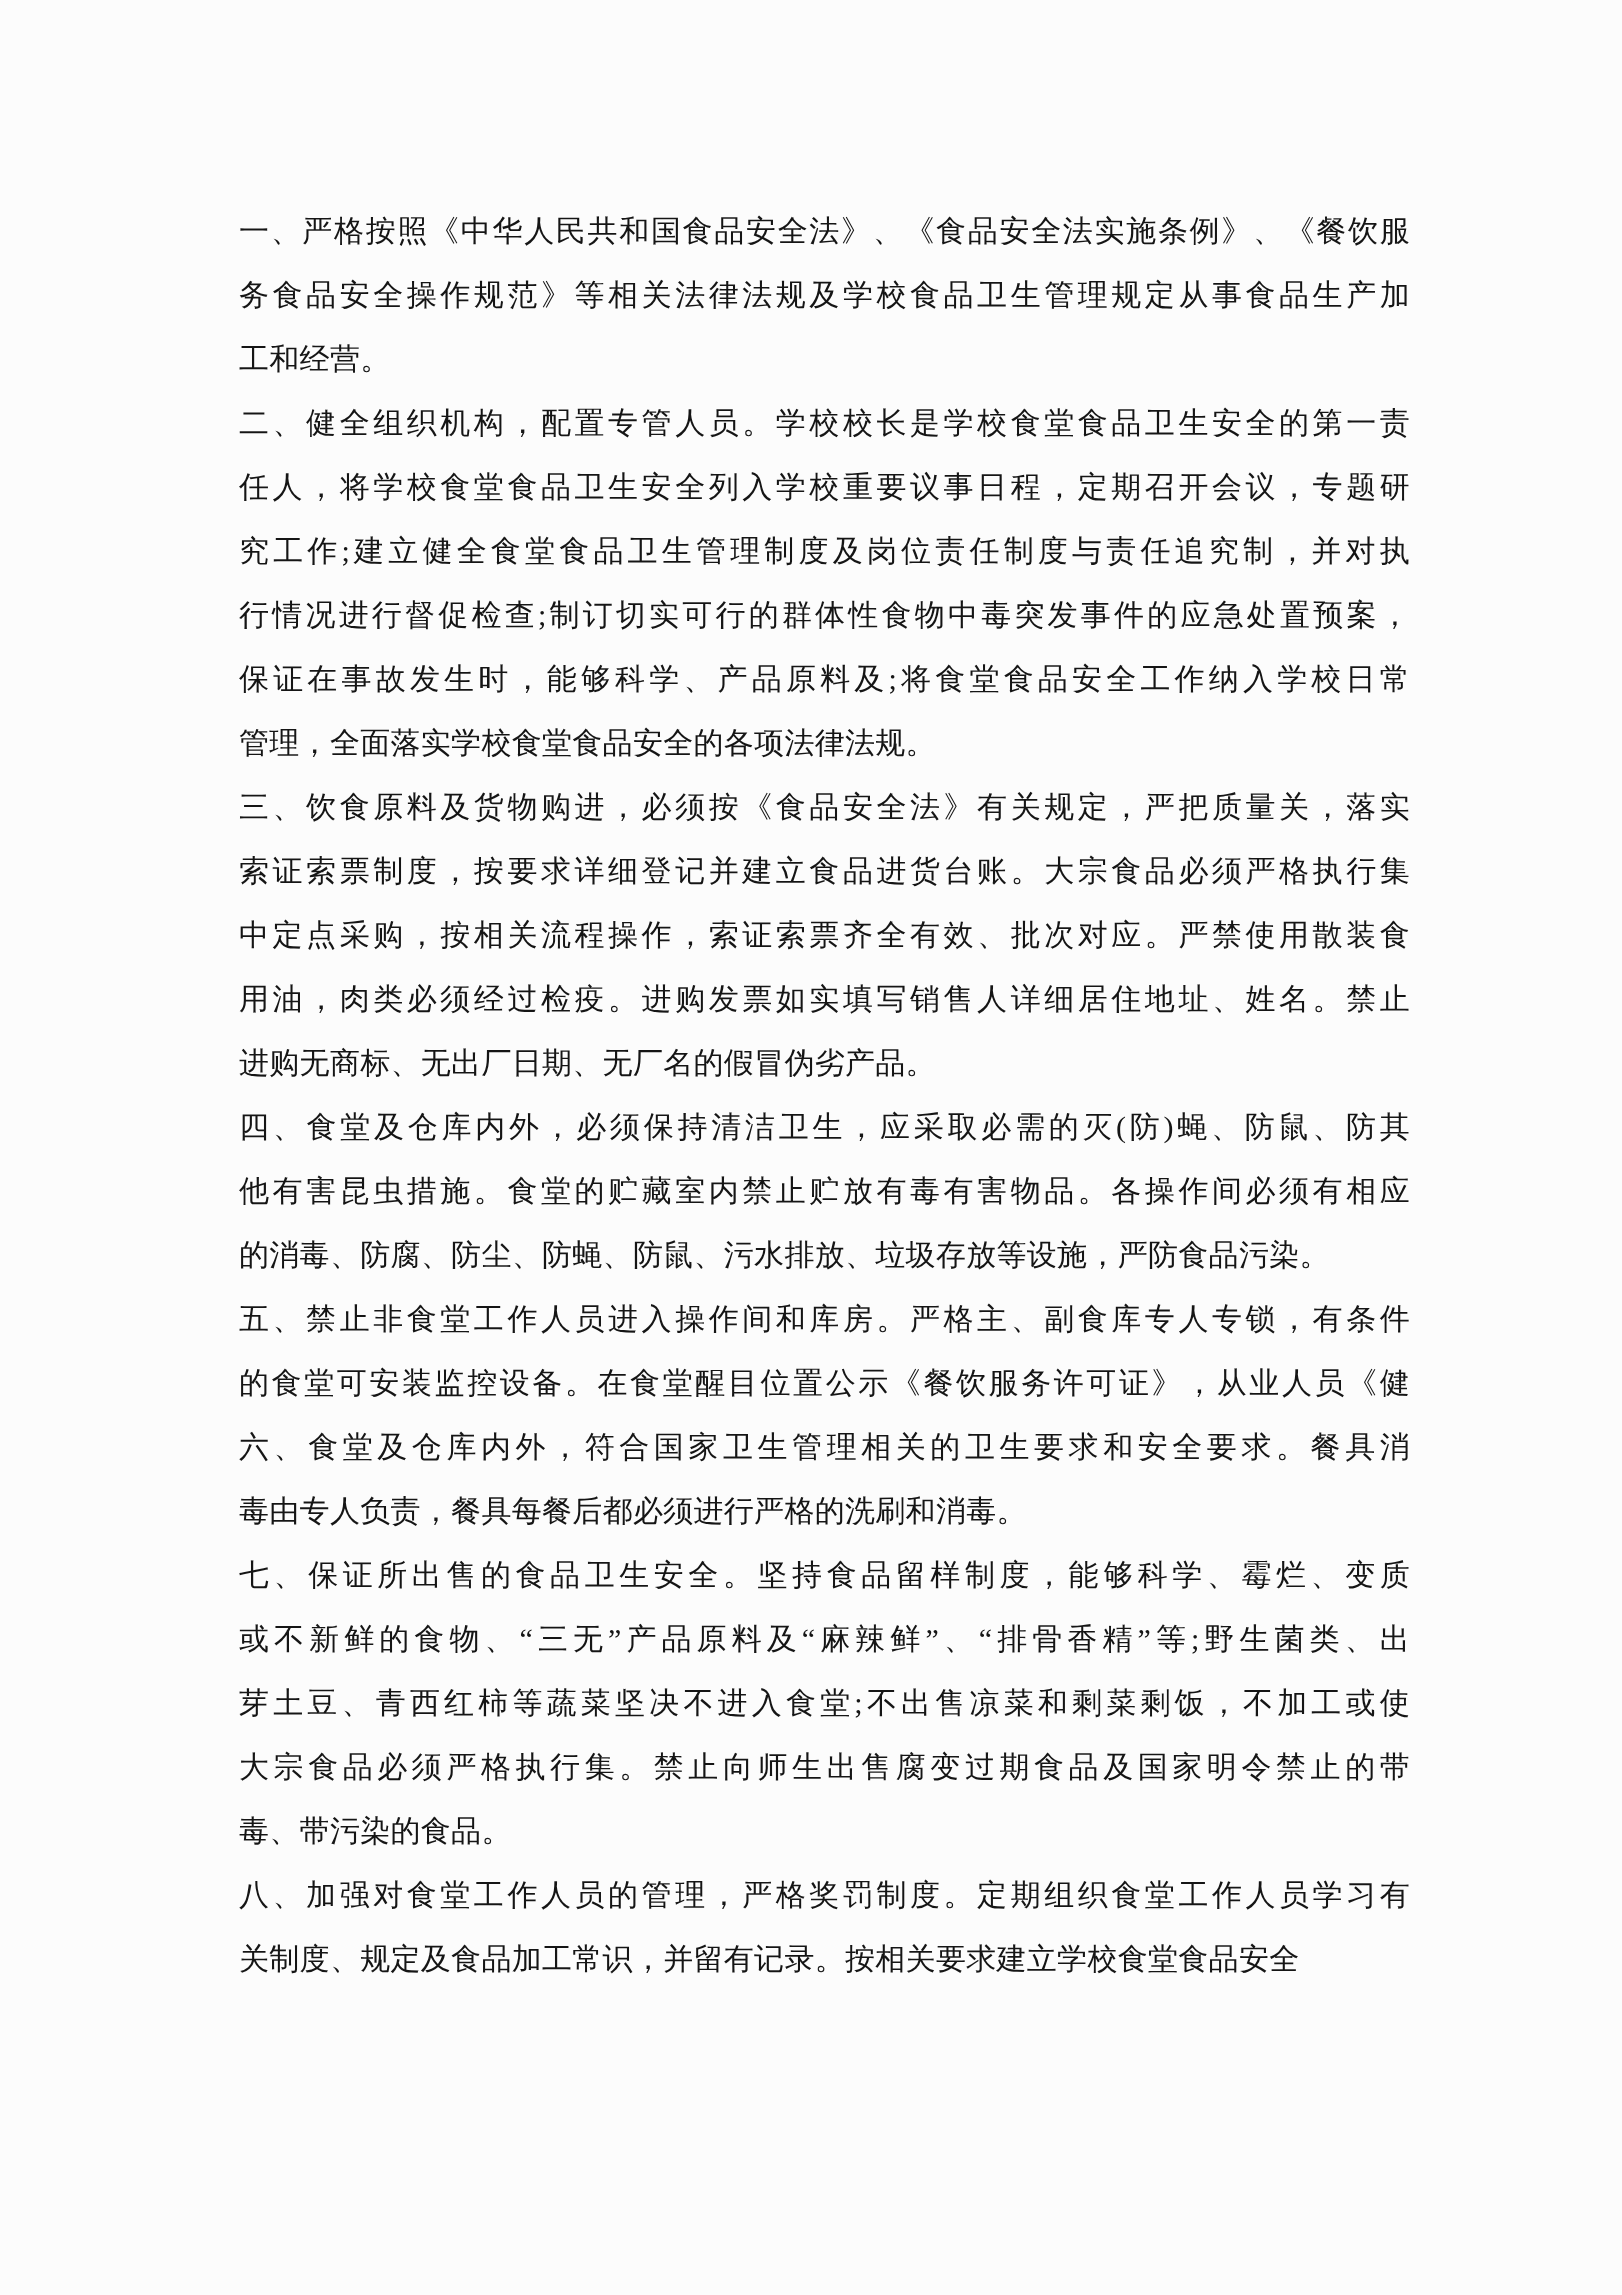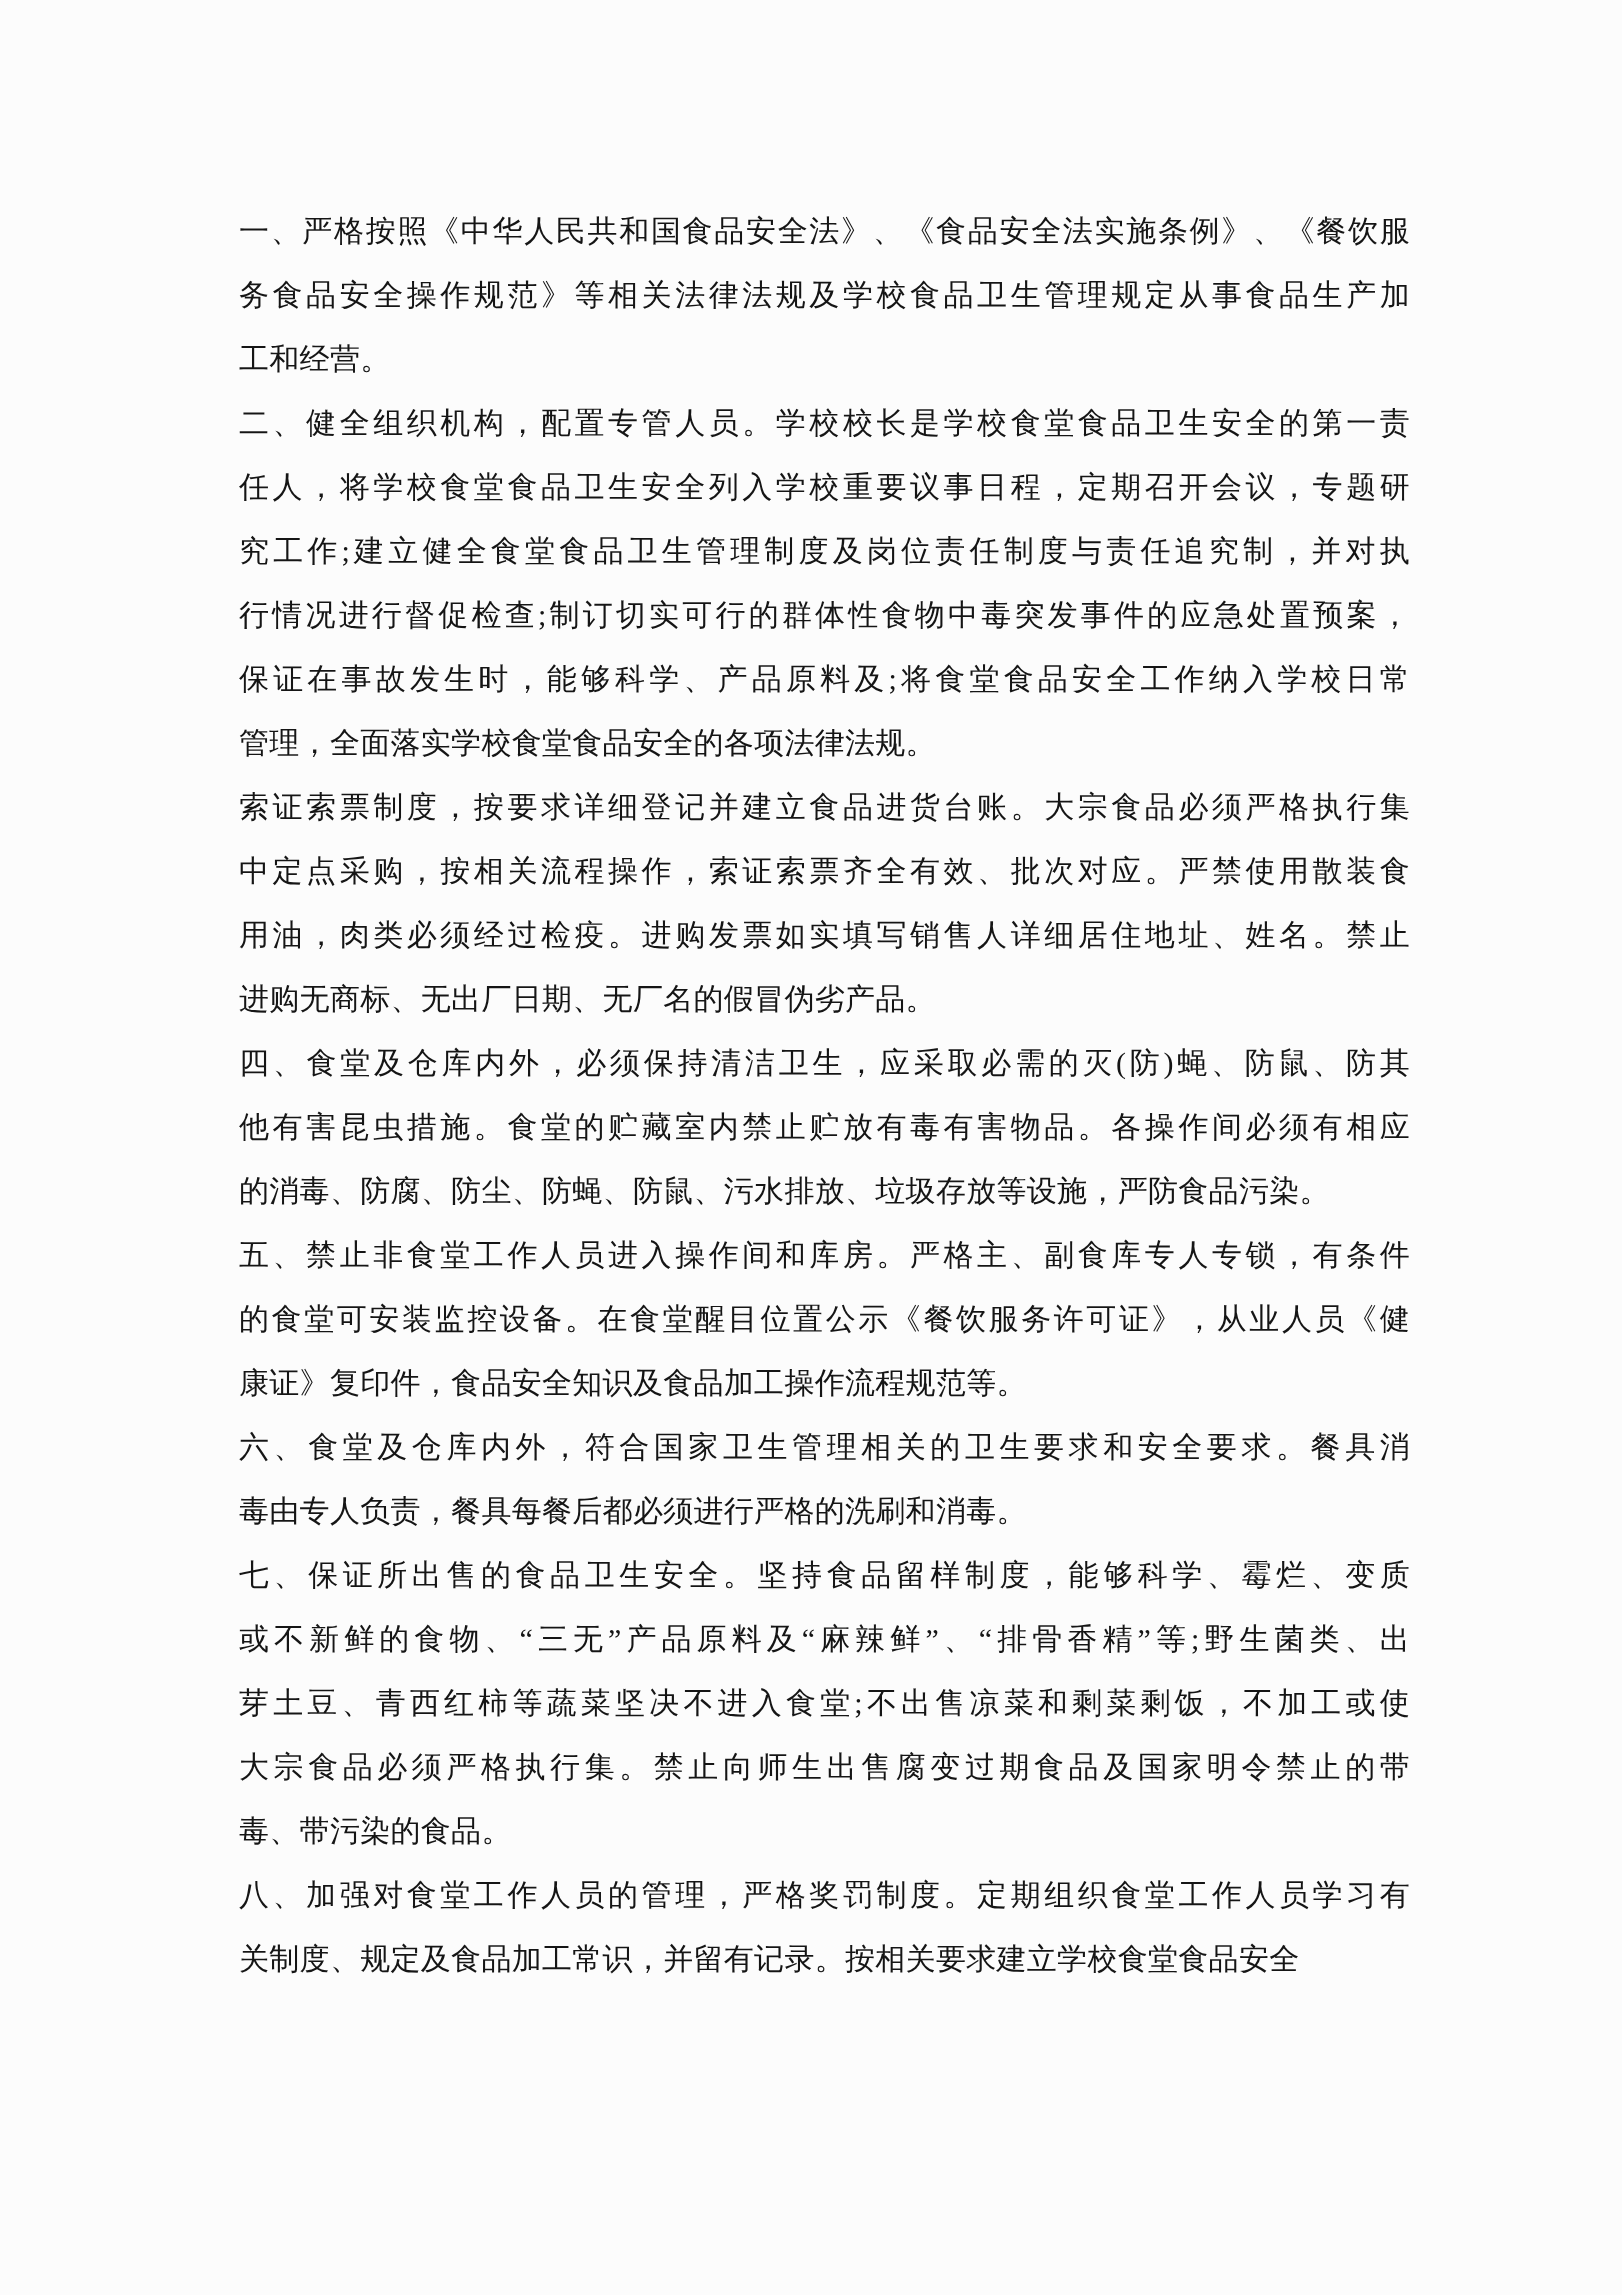--- a/index.html
+++ b/index.html
@@ -60,34 +60,34 @@
       </div>
       <div class="paragraph">
         <div class="text-line">二、健全组织机构，配置专管人员。学校校长是学校食堂食品卫生安全的第一责</div>
         <div class="text-line">任人，将学校食堂食品卫生安全列入学校重要议事日程，定期召开会议，专题研</div>
         <div class="text-line">究工作;建立健全食堂食品卫生管理制度及岗位责任制度与责任追究制，并对执</div>
         <div class="text-line">行情况进行督促检查;制订切实可行的群体性食物中毒突发事件的应急处置预案，</div>
         <div class="text-line">保证在事故发生时，能够科学、产品原料及;将食堂食品安全工作纳入学校日常</div>
         <div class="text-line" data-last="true">管理，全面落实学校食堂食品安全的各项法律法规。</div>
       </div>
       <div class="paragraph">
+        <div class="text-line">三、饮食原料及货物购进，必须按《食品安全法》有关规定，严把质量关，落实</div>
         <div class="text-line">索证索票制度，按要求详细登记并建立食品进货台账。大宗食品必须严格执行集</div>
         <div class="text-line">中定点采购，按相关流程操作，索证索票齐全有效、批次对应。严禁使用散装食</div>
         <div class="text-line">用油，肉类必须经过检疫。进购发票如实填写销售人详细居住地址、姓名。禁止</div>
         <div class="text-line" data-last="true">进购无商标、无出厂日期、无厂名的假冒伪劣产品。</div>
       </div>
       <div class="paragraph">
         <div class="text-line">四、食堂及仓库内外，必须保持清洁卫生，应采取必需的灭(防)蝇、防鼠、防其</div>
         <div class="text-line">他有害昆虫措施。食堂的贮藏室内禁止贮放有毒有害物品。各操作间必须有相应</div>
         <div class="text-line" data-last="true">的消毒、防腐、防尘、防蝇、防鼠、污水排放、垃圾存放等设施，严防食品污染。</div>
       </div>
       <div class="paragraph">
         <div class="text-line">五、禁止非食堂工作人员进入操作间和库房。严格主、副食库专人专锁，有条件</div>
         <div class="text-line">的食堂可安装监控设备。在食堂醒目位置公示《餐饮服务许可证》，从业人员《健</div>
-        <div class="text-line" data-last="true">康证》复印件，食品安全知识及食品加工操作流程规范等。</div>
       </div>
       <div class="paragraph">
         <div class="text-line">六、食堂及仓库内外，符合国家卫生管理相关的卫生要求和安全要求。餐具消</div>
         <div class="text-line" data-last="true">毒由专人负责，餐具每餐后都必须进行严格的洗刷和消毒。</div>
       </div>
       <div class="paragraph">
         <div class="text-line">七、保证所出售的食品卫生安全。坚持食品留样制度，能够科学、霉烂、变质</div>
         <div class="text-line">或不新鲜的食物、“三无”产品原料及“麻辣鲜”、“排骨香精”等;野生菌类、出</div>
         <div class="text-line">芽土豆、青西红柿等蔬菜坚决不进入食堂;不出售凉菜和剩菜剩饭，不加工或使</div>
         <div class="text-line">大宗食品必须严格执行集。禁止向师生出售腐变过期食品及国家明令禁止的带</div>

